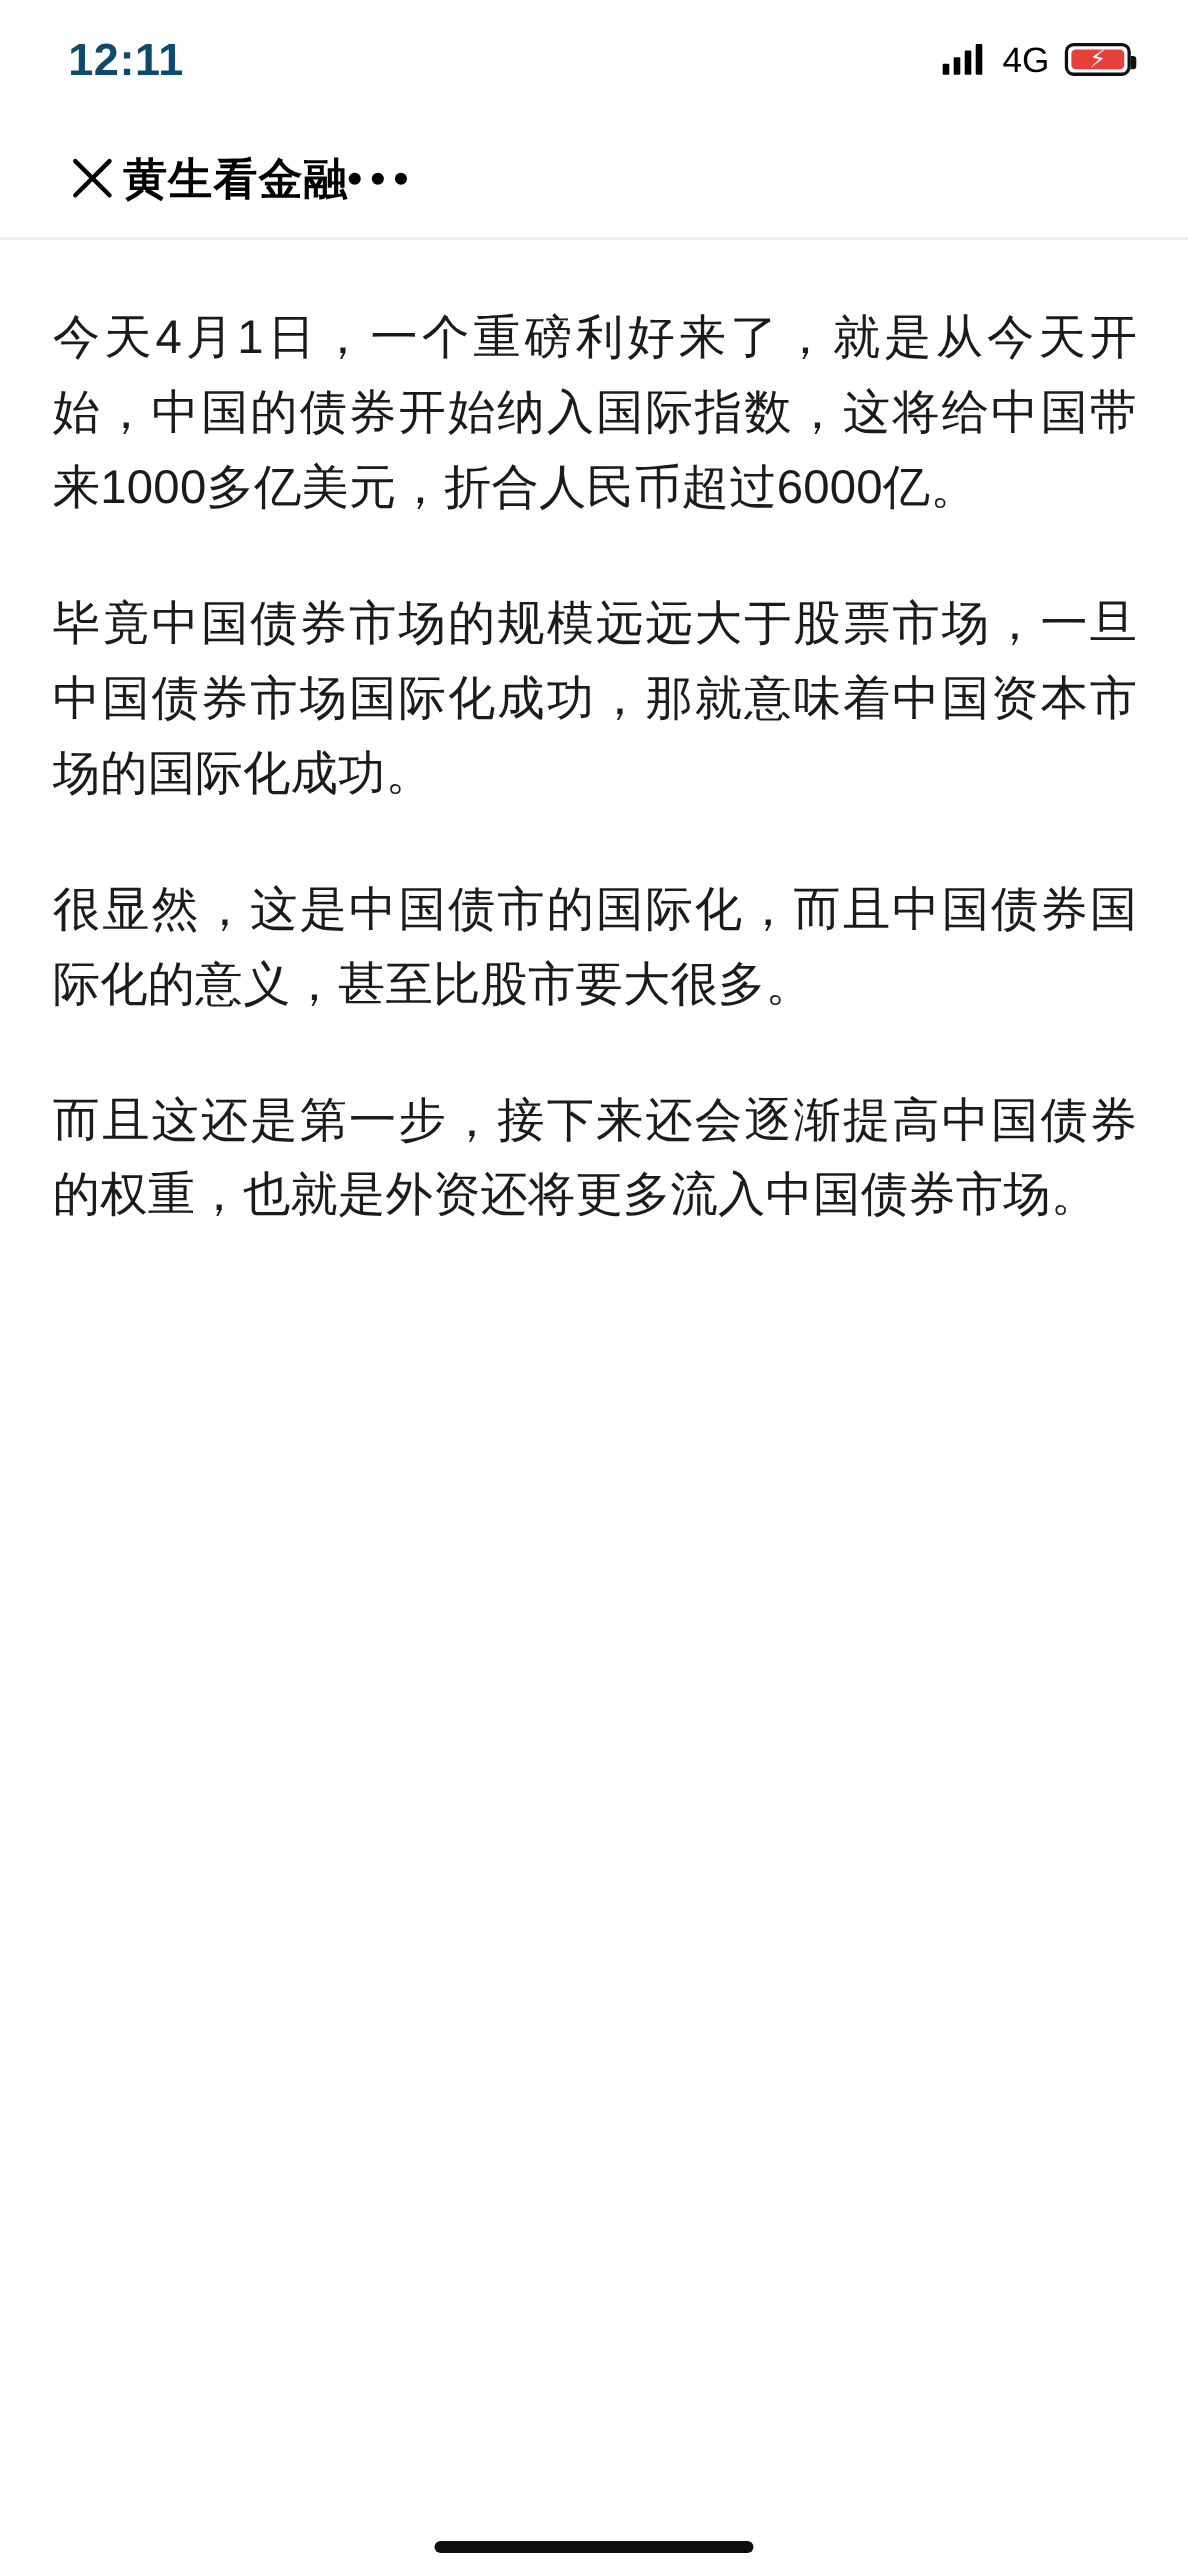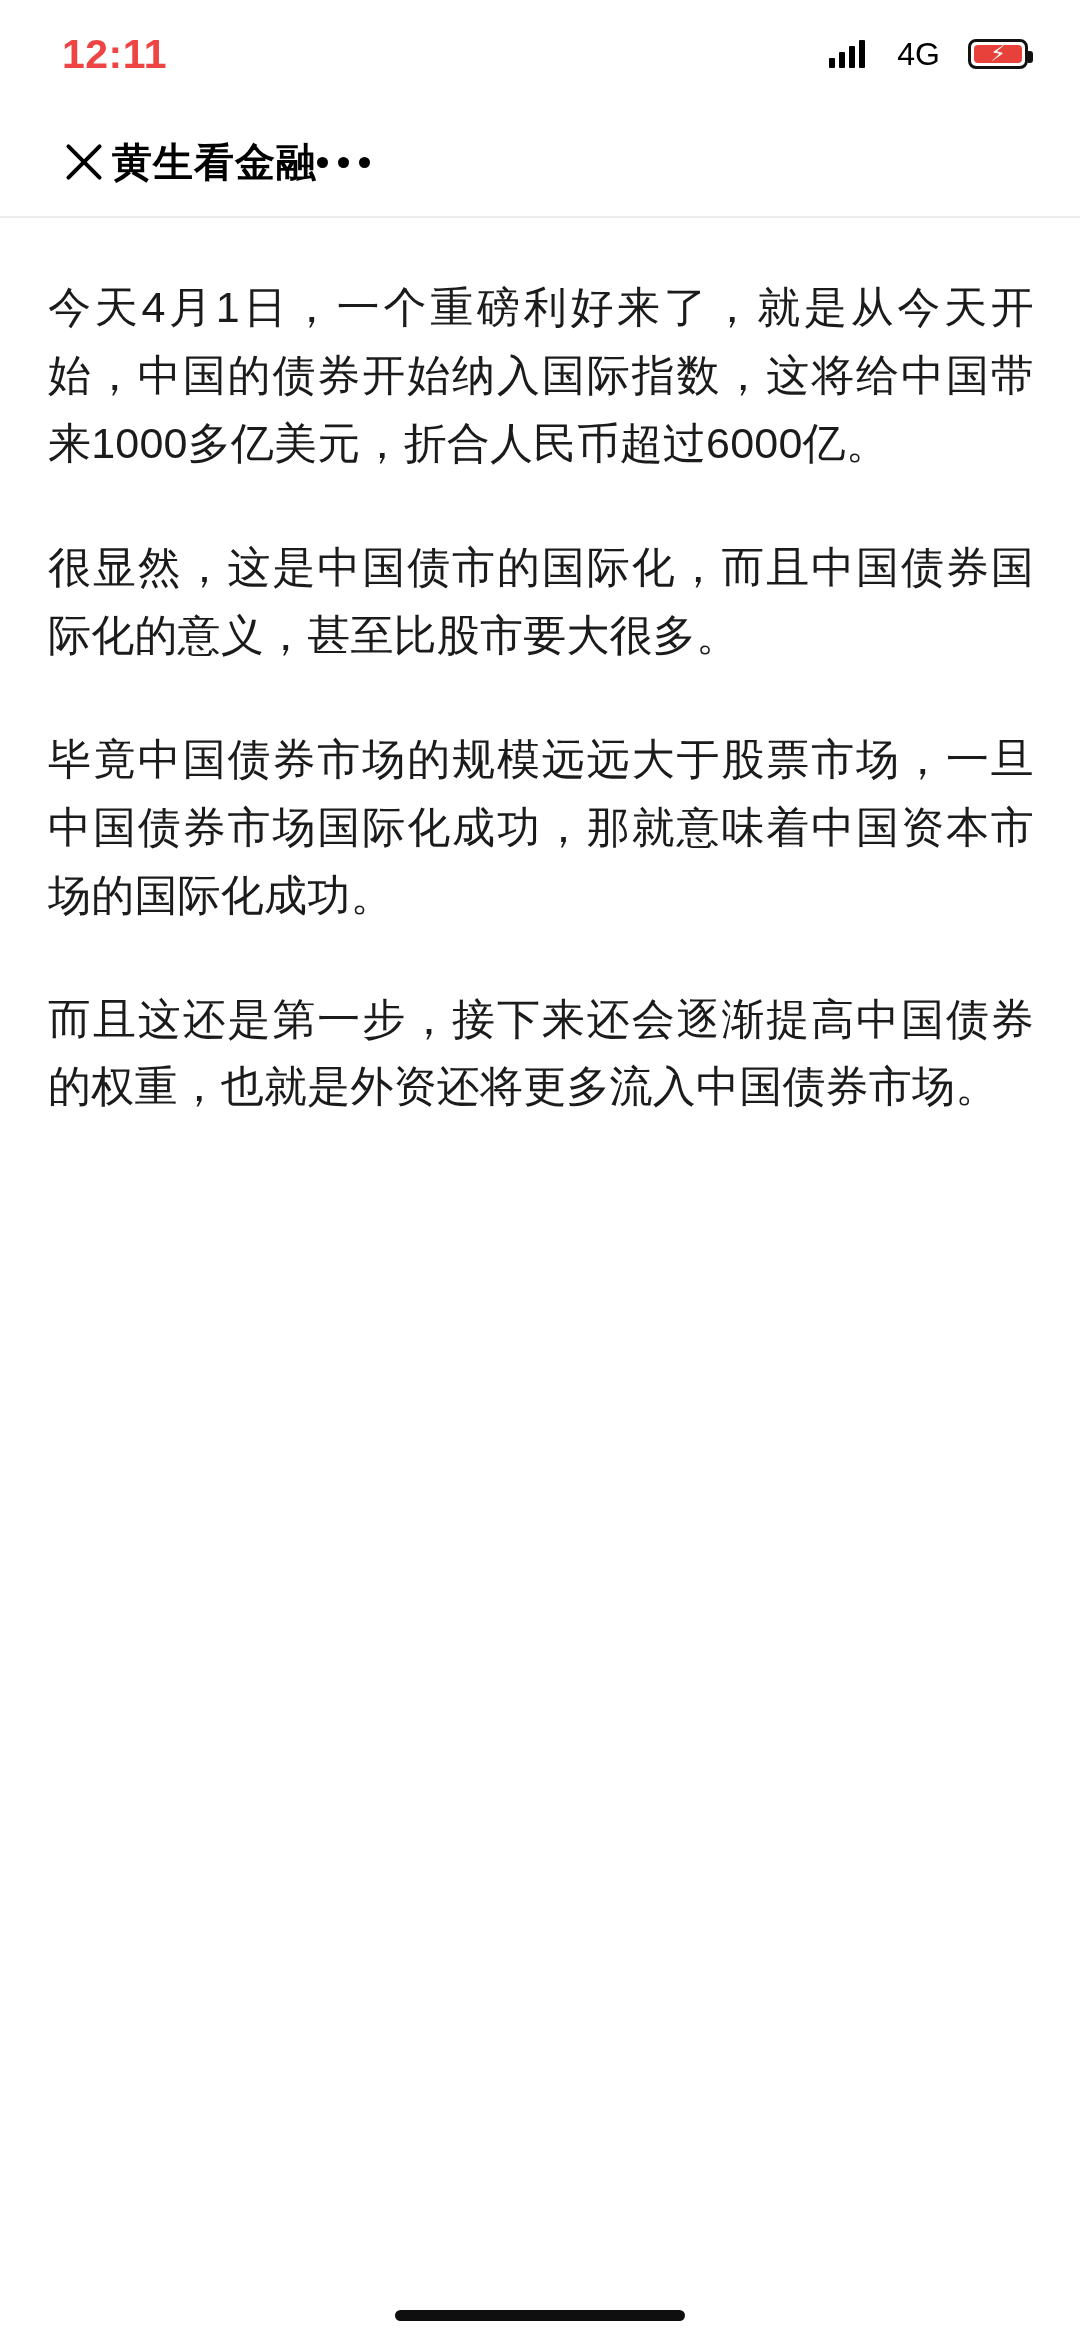--- a/index.html
+++ b/index.html
@@ -22,26 +22,26 @@
     display: flex;
     align-items: center;
     justify-content: space-between;
     padding: 0 52px 0 62px;
     box-sizing: border-box;
   }
   .status-time {
     font-size: 41px;
     font-weight: 600;
     letter-spacing: 0.5px;
-    color: #ef4444;
+    color: #0c4a6e;
   }
   .status-right {
     display: flex;
     align-items: center;
-    gap: 28px;
+    gap: 14px;
   }
   .signal-bars {
     display: flex;
     align-items: flex-end;
     gap: 4px;
     height: 28px;
   }
   .signal-bars i {
     display: block;
     width: 6px;
@@ -196,18 +196,18 @@
   <div class="nav-title">黄生看金融</div>
   <div class="nav-more">
     <i></i>
       <i></i>
       <i></i>
   </div>
 </div>
 
 <div class="article">
   <p>今天4月1日，一个重磅利好来了，就是从今天开始，中国的债券开始纳入国际指数，这将给中国带来1000多亿美元，折合人民币超过6000亿。</p>
+  <p>毕竟中国债券市场的规模远远大于股票市场，一旦中国债券市场国际化成功，那就意味着中国资本市场的国际化成功。</p>
   <p>很显然，这是中国债市的国际化，而且中国债券国际化的意义，甚至比股市要大很多。</p>
-  <p>毕竟中国债券市场的规模远远大于股票市场，一旦中国债券市场国际化成功，那就意味着中国资本市场的国际化成功。</p>
   <p>而且这还是第一步，接下来还会逐渐提高中国债券的权重，也就是外资还将更多流入中国债券市场。</p>
 </div>
 
 <div class="home-indicator"></div>
 
 </body></html>

